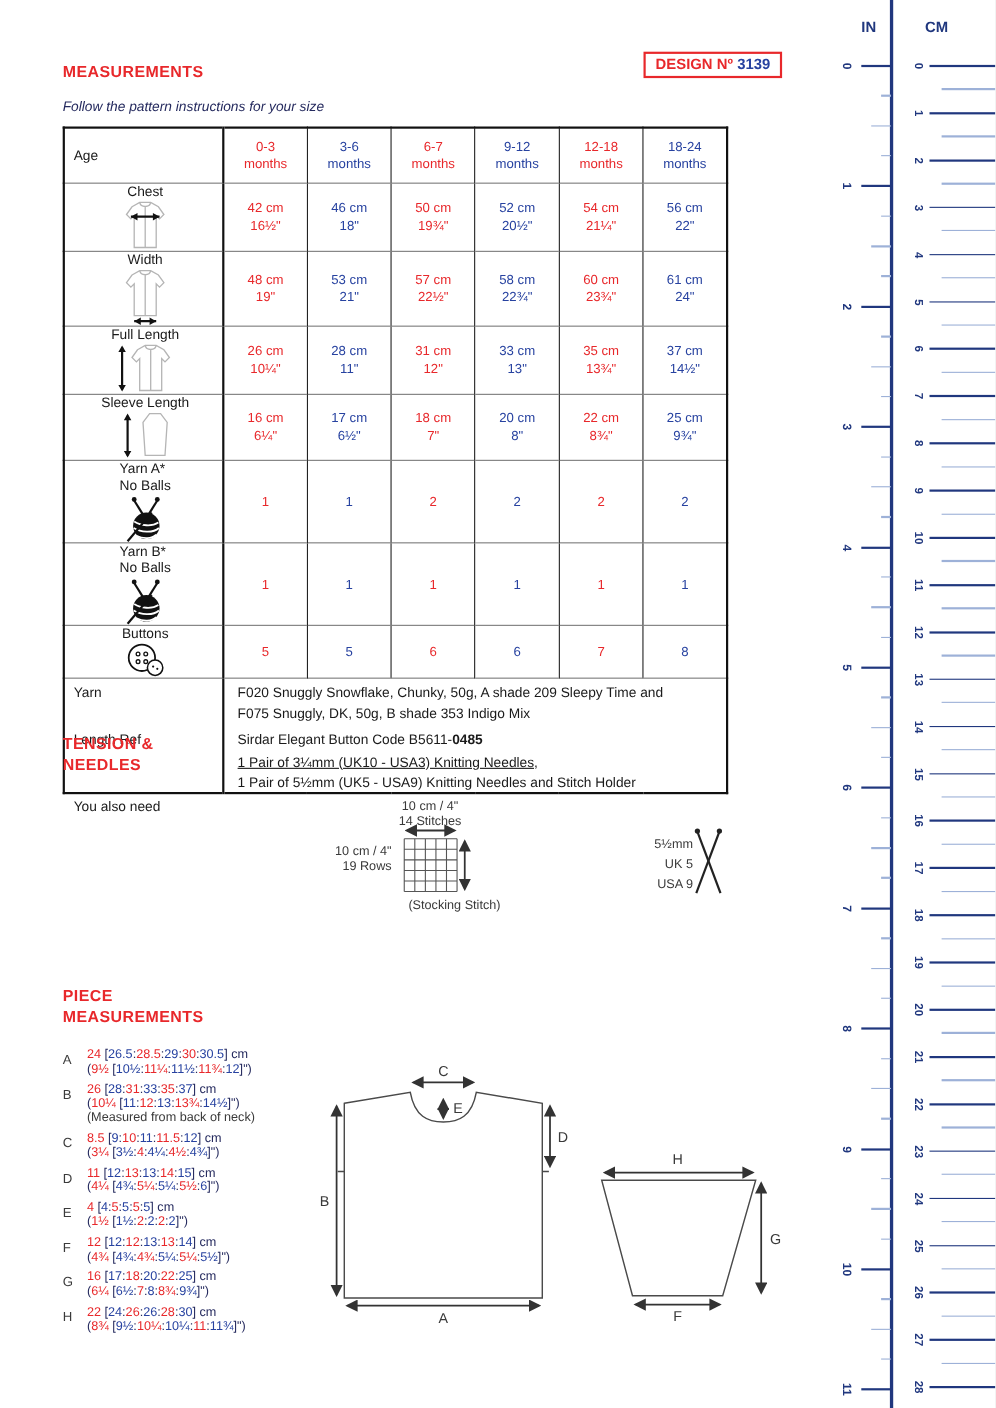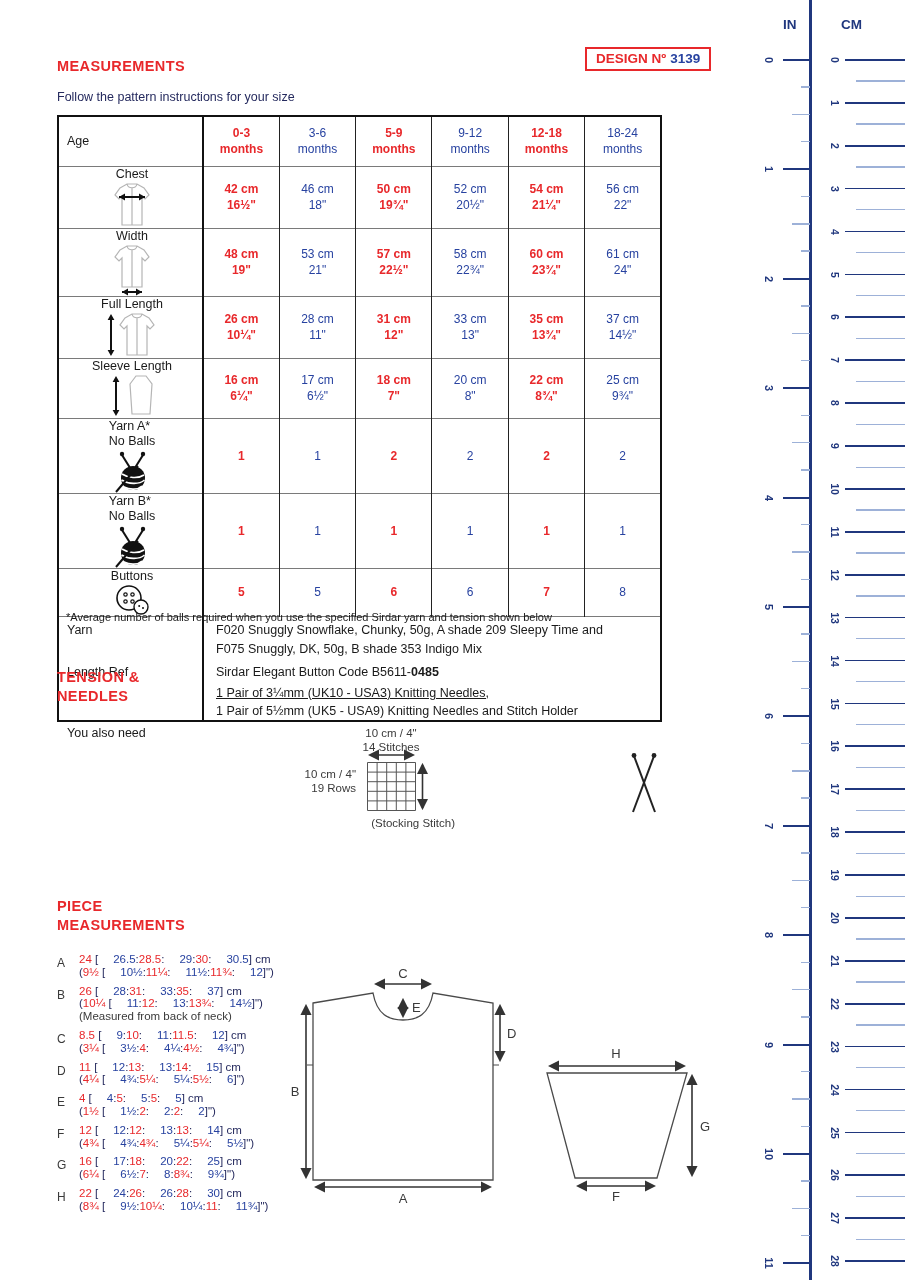--- a/index.html
+++ b/index.html
@@ -12,56 +12,56 @@
     --gray:#3a3a3a;
     --garment:#b5b5b5;
   }
   *{margin:0;padding:0;box-sizing:border-box;}
   html,body{background:#e9e9e9;}
   body{font-family:"Liberation Sans", sans-serif;}
   #page{position:relative;width:905px;height:1280px;background:#ffffff;overflow:hidden;margin:0 auto;}
 
   
   .red-heading{position:absolute;color:var(--red);font-weight:bold;font-size:14.5px;letter-spacing:.4px;line-height:19px;}
-  .subtitle{position:absolute;color:var(--navy);font-size:12.5px;}
+  .subtitle{position:absolute;color:var(--navy);font-size:12.5px;font-style:italic;}
 
   
   #design-box{position:absolute;left:585px;top:47px;border:2px solid var(--red);background:#fff;
     padding:2px 9px 3px 9px;font-size:13.5px;font-weight:bold;white-space:nowrap;}
   #design-box .lbl{color:var(--red);}
   #design-box .num{color:var(--blue);font-weight:bold;margin-left:4px;}
 
   
   #meas-table{position:absolute;left:57px;top:115px;border-collapse:collapse;table-layout:fixed;width:605px;background:#fff;}
   #meas-table td{border-right:1px solid #222;border-top:1px solid #7a7a7a;vertical-align:middle;}
   #meas-table tr td:first-child{border-right:2px solid #111;}
   #meas-table tr td:last-child{border-right:none;}
   #meas-table{border:2px solid #111;}
   td.label-cell{width:145px;padding-left:8px;color:var(--ink);font-size:12.5px;}
   .label-flex{display:flex;align-items:center;justify-content:space-between;padding-right:5px;flex-direction:column;}
   .label-flex .txt{line-height:15px;}
   td.val-cell{text-align:center;font-size:12px;line-height:16px;}
-  .v-red{color:var(--red);font-weight:bold;}
+  .v-red{color:var(--red);}
   .v-blue{color:var(--blue);}
   tr.h-row td{height:50px;}
   tr.d-row td{height:47px;}
   
   .info-label{position:absolute;left:8px;color:var(--ink);font-size:12.5px;}
   .info-line{position:absolute;left:12px;color:var(--ink);font-size:12.5px;white-space:nowrap;}
   #footnote{position:absolute;left:66px;top:611px;color:var(--ink);font-size:11px;}
 
   
   .small-gray{color:var(--gray);font-size:11.5px;line-height:14px;position:absolute;}
   
   #pieces-list{position:absolute;left:57px;top:953px;width:235px;}
   .piece-entry{display:flex;margin-bottom:6px;}
   .piece-letter{width:22px;color:var(--gray);font-size:12px;padding-top:3px;}
   .piece-lines{font-size:11.5px;line-height:12.8px;color:var(--navy);white-space:nowrap;}
   .piece-lines .note{color:var(--gray);}
-  .pn-red{color:var(--red);} .pn-blue{color:var(--blue);margin-left:15px;} .pn-sep{color:var(--navy);}
+  .pn-red{color:var(--red);} .pn-blue{color:var(--blue);} .pn-sep{color:var(--navy);}
 
   
   #ruler-line{position:absolute;left:809px;top:0;width:2.5px;height:1280px;background:var(--ruler);}
   .ruler-header{position:absolute;top:17px;color:var(--ruler);font-weight:bold;font-size:13.5px;}
   .tick{position:absolute;}
   .tick-major-in{height:2px;background:var(--ruler);}
   .tick-half-in{height:1.6px;background:var(--ruler-light);}
   .tick-q-in{height:1.4px;background:var(--ruler-light);}
   .tick-major-cm{height:1.8px;background:var(--ruler);}
   .tick-half-cm{height:1.3px;background:var(--ruler-light);}
@@ -88,21 +88,21 @@
           <td class="label-cell">Age</td>
           <td class="val-cell v-red">
             <div>0-3</div>
             <div>months</div>
           </td>
           <td class="val-cell v-blue">
             <div>3-6</div>
             <div>months</div>
           </td>
           <td class="val-cell v-red">
-            <div>5-9</div>
+            <div>6-7</div>
             <div>months</div>
           </td>
           <td class="val-cell v-blue">
             <div>9-12</div>
             <div>months</div>
           </td>
           <td class="val-cell v-red">
             <div>12-18</div>
             <div>months</div>
           </td>
@@ -372,21 +372,20 @@
               <div class="info-line" style="top:25px;">F075 Snuggly, DK, 50g, B shade 353 Indigo Mix</div>
               <div class="info-line" style="top:48px;">Sirdar Elegant Button Code B5611-<b>0485</b></div>
               <div class="info-line" style="top:69px;text-decoration:underline;">1 Pair of 3¼mm (UK10 - USA3) Knitting Needles,</div>
               <div class="info-line" style="top:87px;">1 Pair of 5½mm (UK5 - USA9) Knitting Needles and Stitch Holder</div>
             </div>
           </td>
         </tr>
       </tbody>
   </table>
 
-  <div id="footnote">*Average number of balls required when you use the specified Sirdar yarn and tension shown below</div>
 
   <div class="red-heading" style="left:57px;top:668px;">
     <div>TENSION &amp;</div>
     <div>NEEDLES</div>
   </div>
 
   <div class="small-gray" style="left:330px;top:726px;width:122px;text-align:center;">
     <div>10 cm / 4"</div>
     <div>14 Stitches</div>
   </div>
@@ -403,20 +402,25 @@
       </marker>
     </defs>
     <g stroke="#555" stroke-width="1">
       <path fill="none" d="M7.5,14.5 H55.5 M7.5,24.1 H55.5 M7.5,33.7 H55.5 M7.5,43.3 H55.5 M7.5,52.9 H55.5 M7.5,62.5 H55.5
                M7.5,14.5 V62.5 M17.1,14.5 V62.5 M26.7,14.5 V62.5 M36.3,14.5 V62.5 M45.9,14.5 V62.5 M55.5,14.5 V62.5"></path>
     </g>
     <line x1="10" y1="7" x2="53" y2="7" stroke="#333" stroke-width="1.6" marker-start="url(#ah3)" marker-end="url(#ah3)"></line>
     <line x1="62.5" y1="17" x2="62.5" y2="60" stroke="#333" stroke-width="1.6" marker-start="url(#ah3)" marker-end="url(#ah3)"></line>
   </svg>
 
+  <div class="small-gray" style="left:530px;top:761px;width:100px;text-align:right;">
+    <div style="margin-bottom:4px;">5½mm</div>
+    <div style="margin-bottom:4px;">UK 5</div>
+    <div>USA 9</div>
+  </div>
   <svg style="position:absolute;left:626px;top:750px;" width="36" height="66" viewBox="0 0 36 66">
     <line x1="8" y1="6" x2="29" y2="62" stroke="#222" stroke-width="2"></line>
     <line x1="28" y1="6" x2="7" y2="62" stroke="#222" stroke-width="2"></line>
     <circle cx="8" cy="5.5" r="2.4" fill="#222"></circle>
     <circle cx="28" cy="5.5" r="2.4" fill="#222"></circle>
   </svg>
 
   <div class="red-heading" style="left:57px;top:897px;">
     <div>PIECE</div>
     <div>MEASUREMENTS</div>

